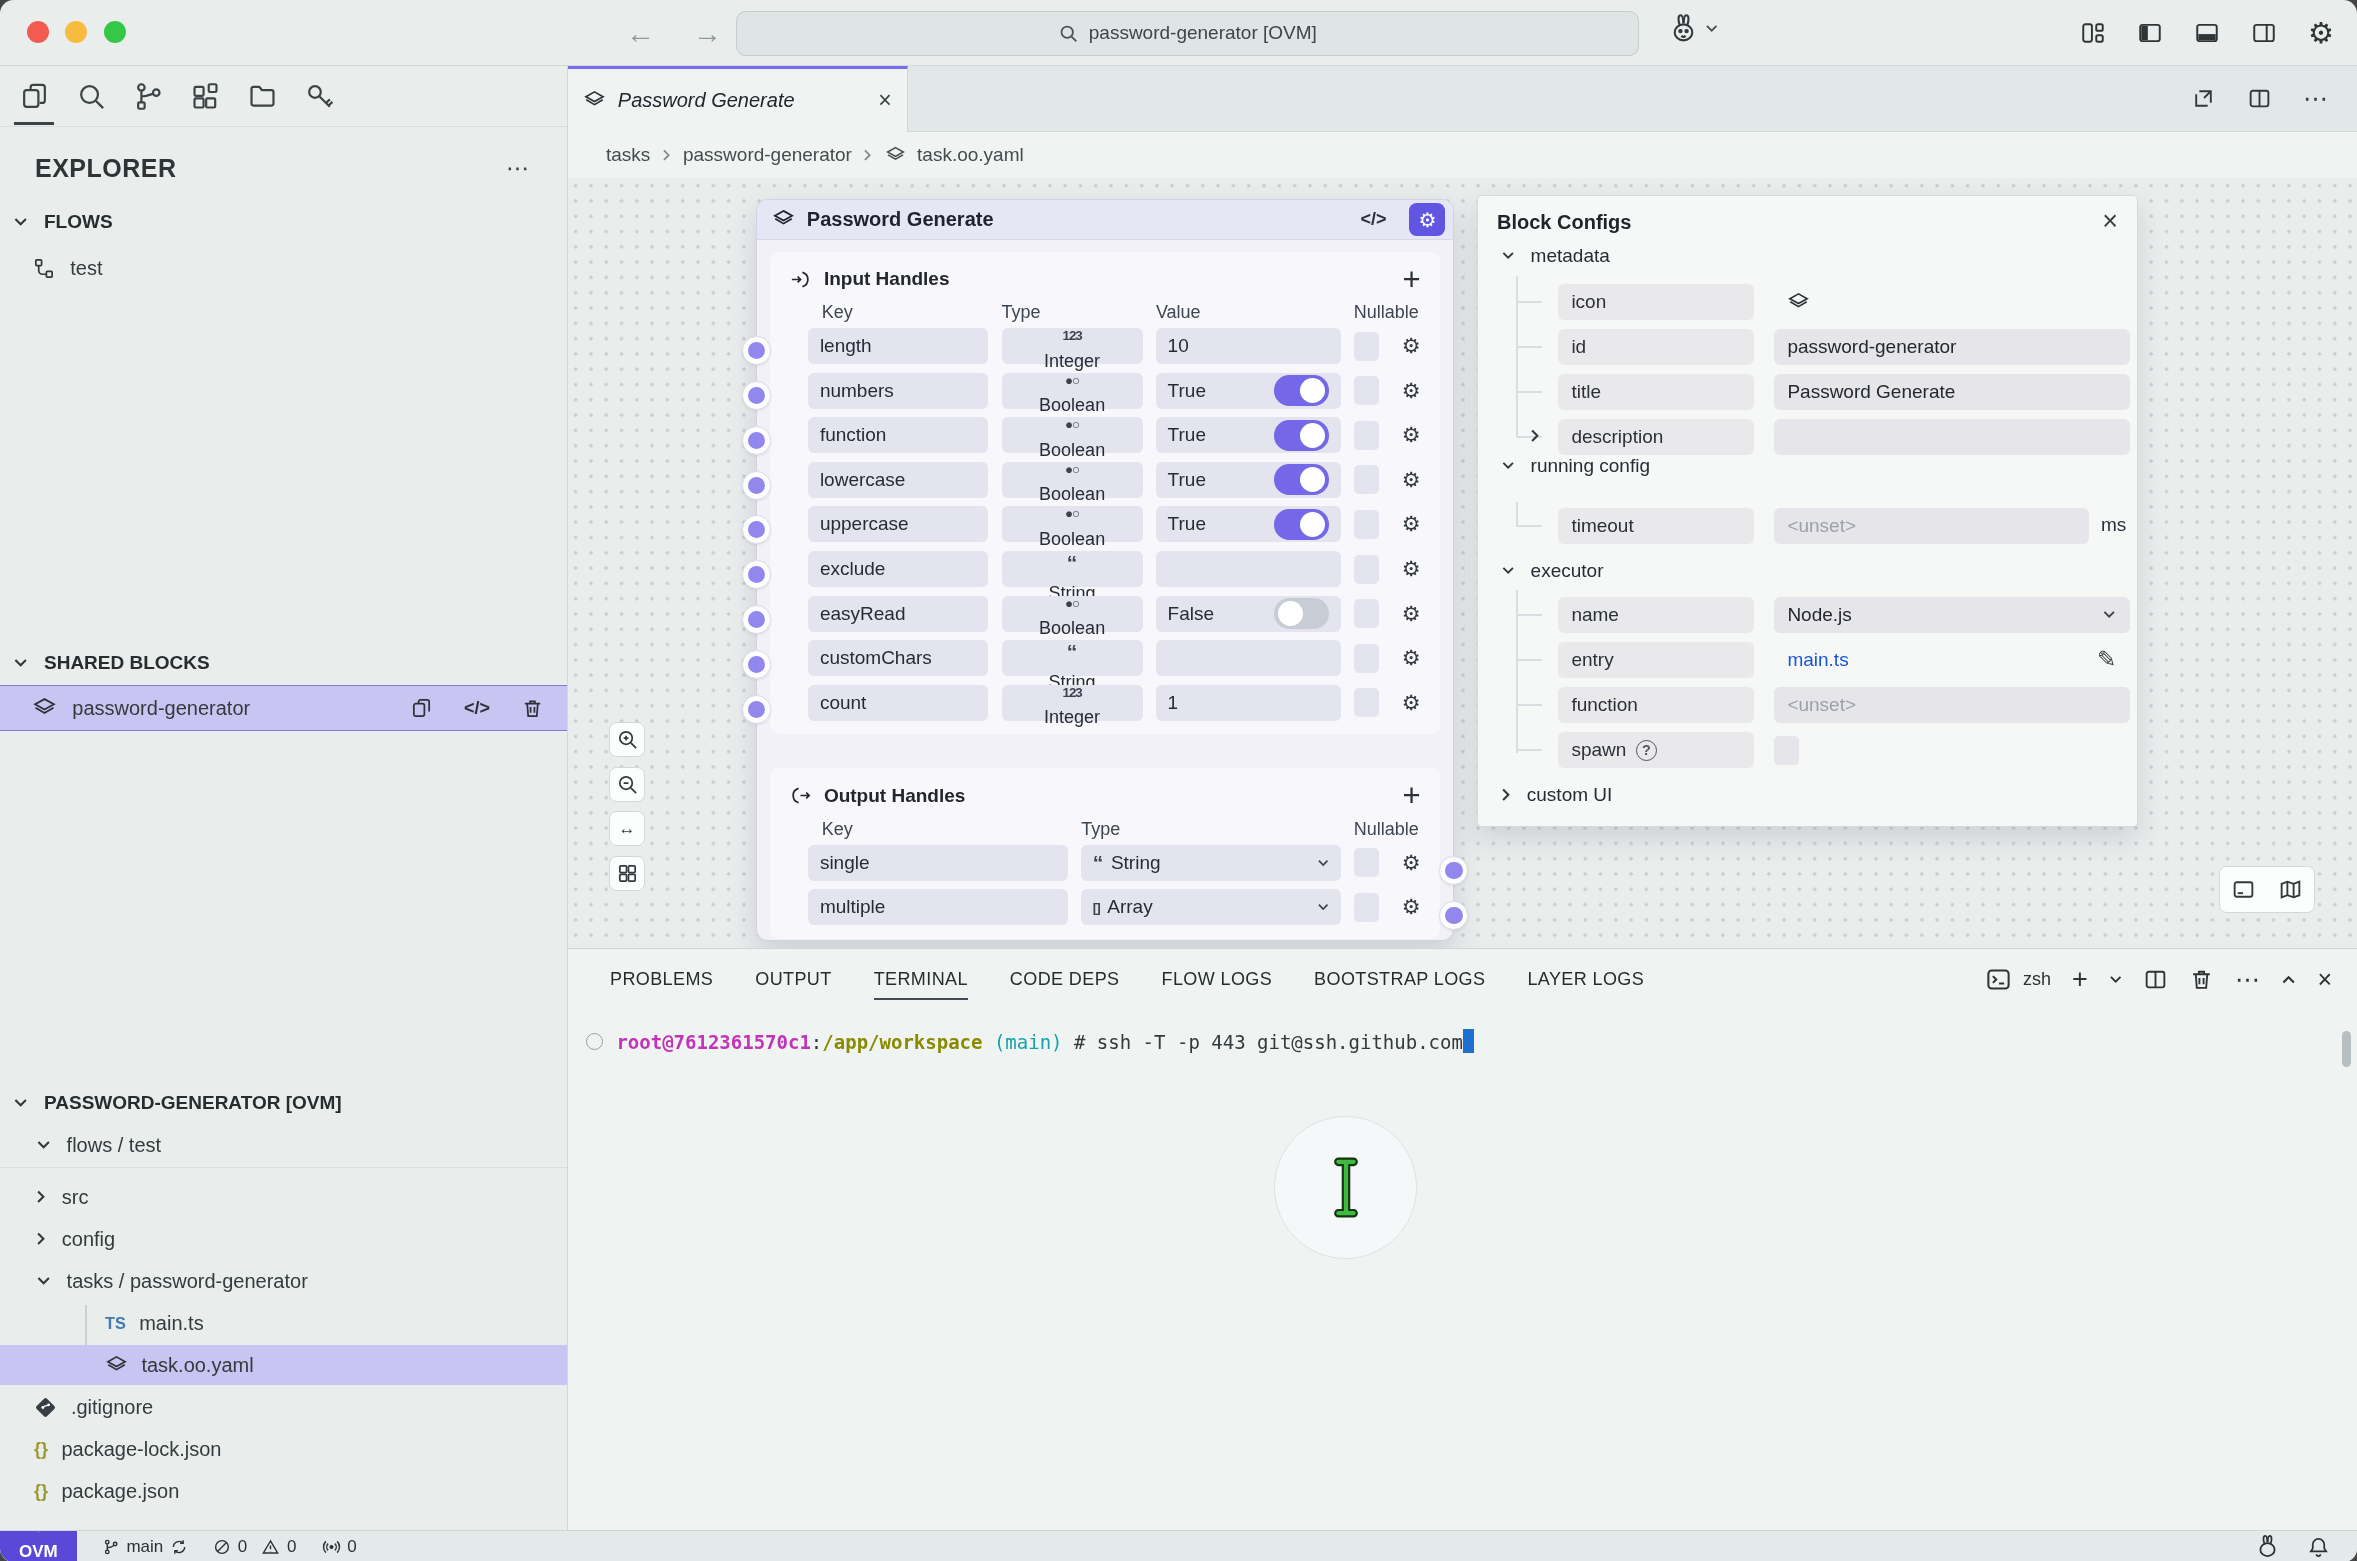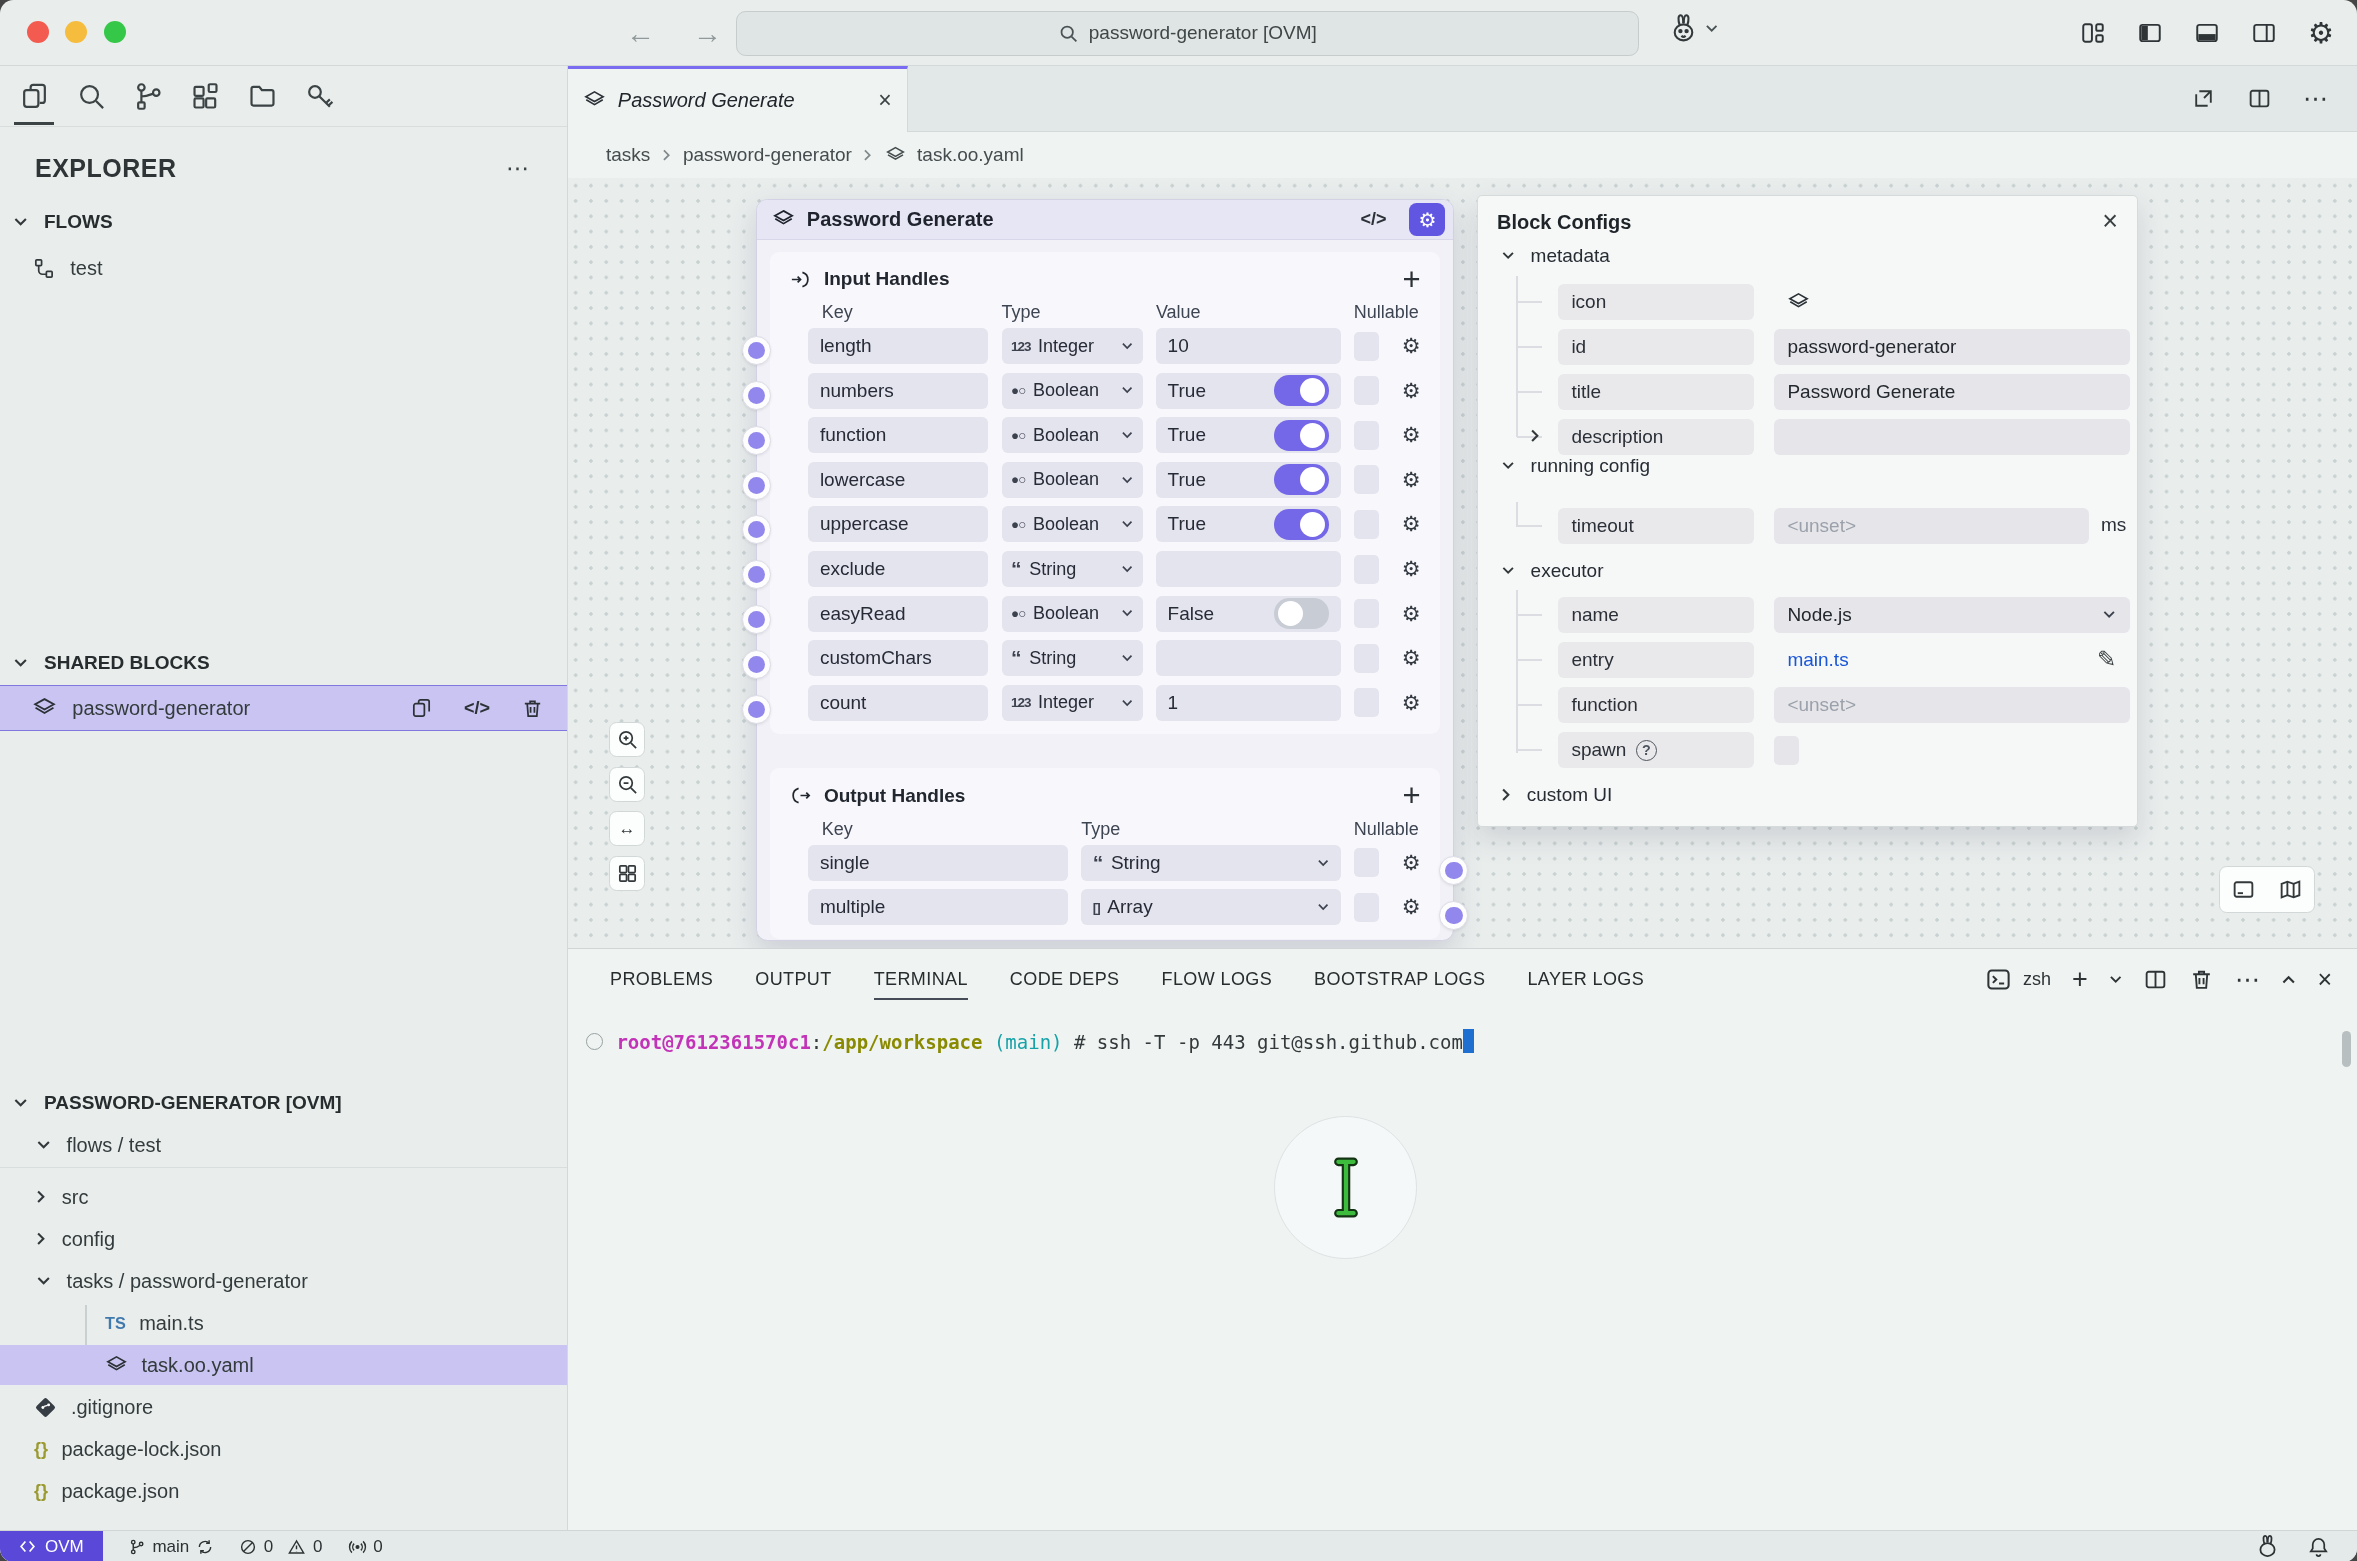--- a/index.html
+++ b/index.html
@@ -67,21 +67,21 @@
   .section.out { margin-top:34px; }
   .secthead { display:flex; align-items:center; gap:11.5px; height:36px; font-size:19px; font-weight:600; color:#22272f; }
   .plus { margin-left:auto; font-size:31px; font-weight:300; color:#2b3136; line-height:1; }
   .thead { display:flex; gap:13.4px; height:31px; align-items:center; margin-left:19px; font-size:18px; color:#3e4552; }
   .thead .h-key{width:182px; padding-left:13.4px;} .thead .h-type{width:143px;} .thead .h-val{width:187px;}
   .thead .h-null{flex:1; text-align:right; padding-right:1.9px;}
   .thead.ot .h-key{width:263px;} .thead.ot .h-type{width:263px;}
   .trow { display:flex; align-items:center; gap:13.4px; margin-left:19px; margin-bottom:8.6px; }
   .ibox { height:36px; background:#e4e4ef; border-radius:5.7px; display:flex; align-items:center;
     padding:0 11.5px; font-size:19px; color:#262b36; }
-  .ibox.key{width:182px;} .ibox.type{width:143px; padding:0 9.6px; gap:7.6px; font-size:18px;}
+  .ibox.key{width:182px;} .ibox.type{width:143px; padding:0 9.6px; gap:7.6px; font-size:18px;flex-direction:column;}
   .ibox.val{width:187px;} .ibox.okey{width:263px;} .ibox.otype{width:263px; gap:7.6px;}
   .ticon { font-size:13.4px; font-weight:700; color:#3c424e; letter-spacing:-1px; }
   .chev { margin-left:auto; }
   .nullbox { width:25px; height:29px; background:#e4e4ef; border-radius:4.8px; }
   .gearic { font-size:21px; color:#343a42; margin-left:9.6px; }
   .switch { margin-left:auto; width:55px; height:31px; border-radius:15.3px; position:relative; }
   .switch.on{background:#7468e8;} .switch.off{background:#c8ccd5;}
   .knob { position:absolute; top:2.9px; width:25px; height:25px; border-radius:50%; background:#fff; }
   .switch.on .knob{right:3.8px;} .switch.off .knob{left:3.8px;}
   .ndot { position:absolute; width:29px; height:29px; border-radius:50%; background:#fdfdfe;
@@ -135,21 +135,21 @@
   .t-user{color:#c233b8; font-weight:600;} .t-path{color:#8a8a00; font-weight:700;} .t-branch{color:#17a2a8;}
   .cursorblock { display:inline-block; width:11.5px; height:24px; background:#1f6fd0; vertical-align:-3.8px; }
   .cursorfx { position:absolute; left:706px; top:167px; width:143px; height:143px; border-radius:50%;
     border:1.9px solid #dde3e3; background:rgba(252,254,254,.45); display:flex; align-items:center; justify-content:center; }
   .pscroll { position:absolute; right:5.7px; top:82px; width:9.6px; height:36px; background:#b7bfc0; border-radius:4.8px; }
 
   
   .statusbar { height:32px; background:#e4eae9; border-top:1px solid #cfd6d5; display:flex; align-items:center;
     font-size:17px; color:#2c3233; }
   .remote { height:100%; background:#5a49d8; color:#fff; display:flex; align-items:center; gap:9px;
-    padding:0 19px; font-weight:400; }
+    padding:0 19px; font-weight:700;flex-direction:column; }
   .sitem { display:flex; align-items:center; gap:6.7px; margin-left:25px; }
   .sright { margin-left:auto; display:flex; align-items:center; gap:27px; padding-right:27px; }
 </style>
 </head>
 <body>
 
 <div class="window">
 
   <div class="titlebar">
     <div class="lights">

